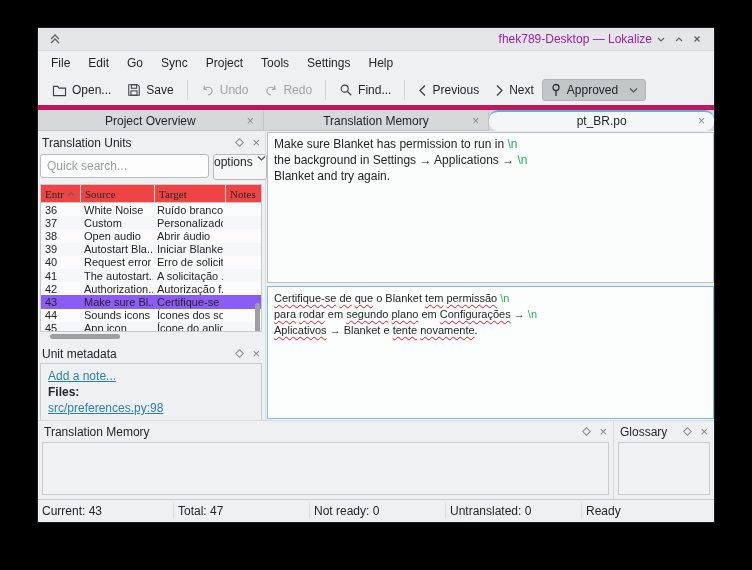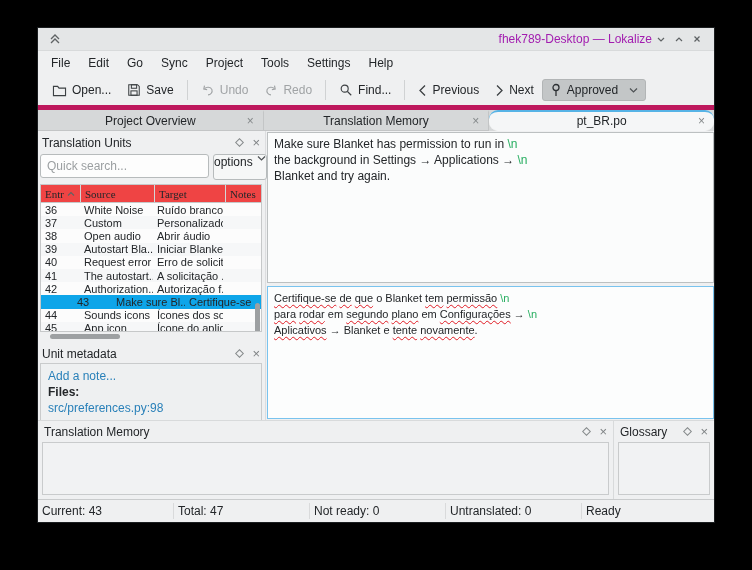--- a/index.html
+++ b/index.html
@@ -53,28 +53,28 @@
               flex:0 0 auto;font-size:11px;font-family:Liberation Serif, serif;}
   .tu-hcell{padding:1px 0 0 4px;border-right:1px solid #d4d6d7;display:flex;align-items:center;gap:3px;}
   .tu-hcell:last-child{border-right:none;}
   .c-entry{width:35px;flex:0 0 auto;}
   .c-source{width:69px;flex:0 0 auto;}
   .c-target{width:66px;flex:0 0 auto;}
   .c-notes{flex:1;}
   .tu-body{flex:1;overflow:hidden;font-size:11px;}
   .tu-row{display:flex;height:13.2px;align-items:center;}
   .tu-row:nth-child(even){background:#f6f7f8;}
-  .tu-row.selected{background:#0ea5e9;padding-left:32px;}
+  .tu-row.selected{background:#8b5cf6;}
   .tu-cell{padding-left:4px;white-space:nowrap;overflow:hidden;}
   .vscroll{position:absolute;right:1px;top:118px;width:5px;height:42px;border-radius:3px;background:#9da0a2;}
   .hscrollzone{height:9px;flex:0 0 auto;display:flex;align-items:center;}
   .hscroll{width:70px;height:5px;margin-left:10px;border-radius:3px;background:#9da0a2;}
   .meta-panel{flex:0 0 auto;height:76px;display:flex;flex-direction:column;margin-top:3px;}
   .meta-box{flex:1;border:1px solid #c9cbcc;border-bottom:none;background:#eef0f1;padding:4px 7px;line-height:16px;}
-  .link{color:#2980b9;}
+  .link{color:#2980b9;text-decoration:underline;}
   .files-label{font-weight:bold;text-align:right;}
   .rightcol{flex:1;display:flex;flex-direction:column;min-width:0;padding:1px 0 1px 1px;}
   .srcbox{height:143px;flex:0 0 auto;background:#fbfcfc;border:1px solid #bcc0c1;
           padding:3px 6px;line-height:16px;font-size:12px;}
   .tgtbox{flex:1;margin-top:3px;background:#fcfdfd;border:1px solid #79c3ee;
           padding:3px 6px;line-height:16px;font-size:11px;}
   .nlmark{color:#27ae60;}
   .misspelled{text-decoration:underline;text-decoration-style:wavy;
               text-decoration-color:#e01b24;text-decoration-thickness:1px;text-underline-offset:2px;}
   

